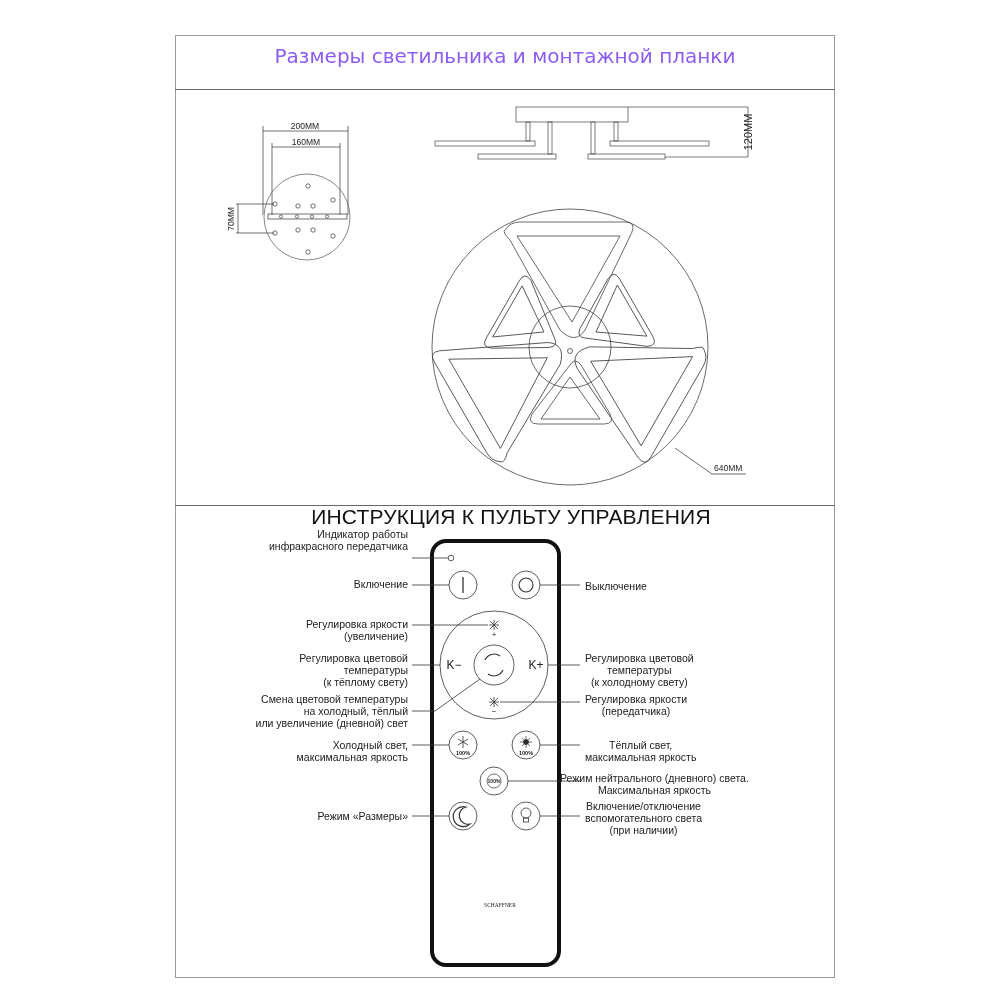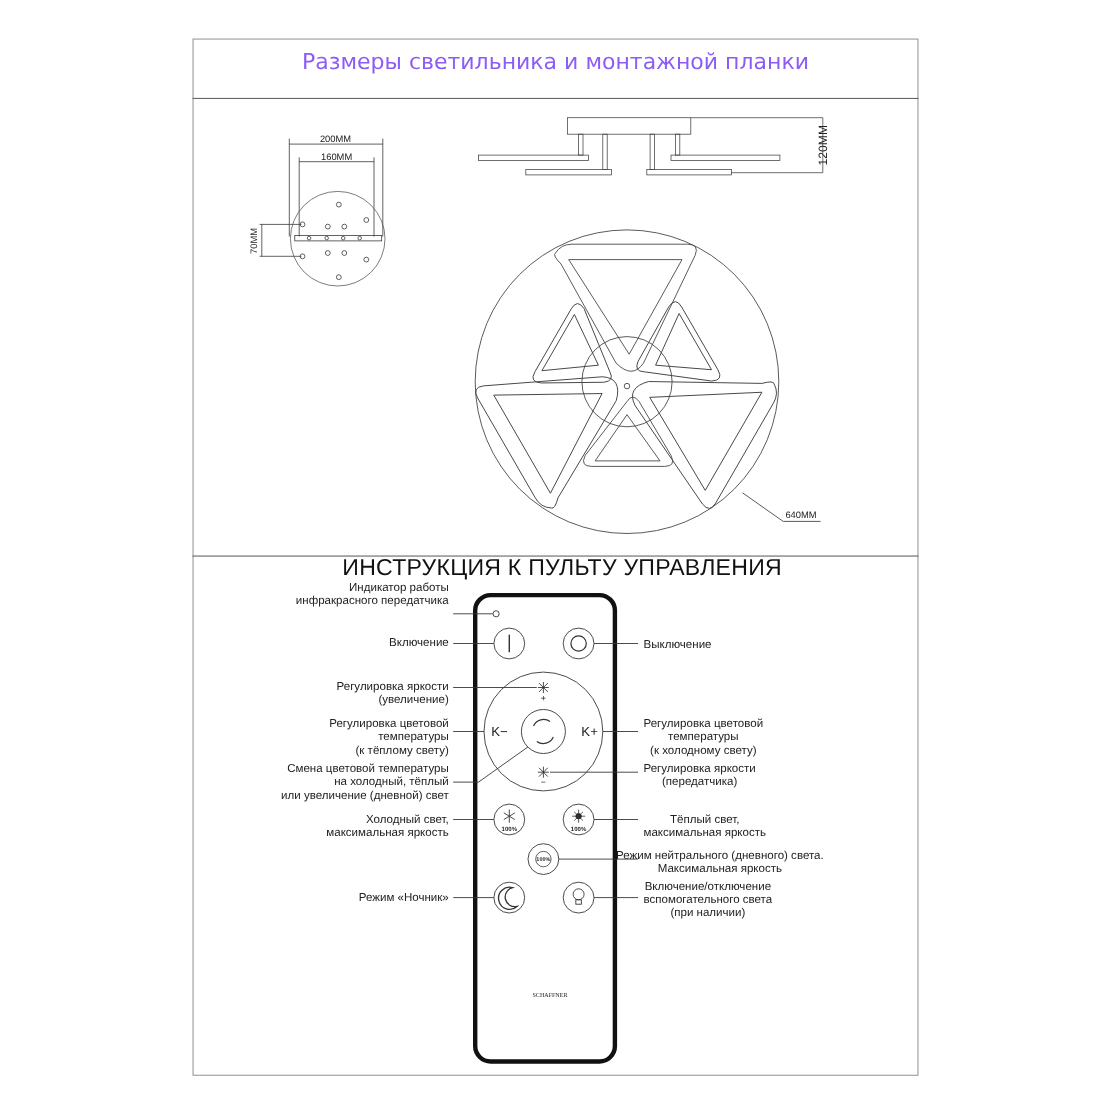--- a/index.html
+++ b/index.html
@@ -215,21 +215,21 @@
 <div class="lbl r" style="right:592px;top:693px">
   <div>Смена цветовой температуры</div>
     <div>на холодный, тёплый</div>
     <div>или увеличение (дневной) свет</div>
 </div>
 <div class="lbl r" style="right:592px;top:739px">
   <div>Холодный свет,</div>
     <div>максимальная яркость</div>
 </div>
 <div class="lbl r" style="right:592px;top:810px">
-  <div>Режим «Ночник»</div>
+  <div>Режим «Размеры»</div>
 </div>
 
 <div class="lbl l" style="left:585px;top:580px">
   <div>Выключение</div>
 </div>
 <div class="lbl l" style="left:585px;top:652px">
   <div>Регулировка цветовой</div>
     <div>температуры</div>
     <div>(к холодному свету)</div>
 </div>

